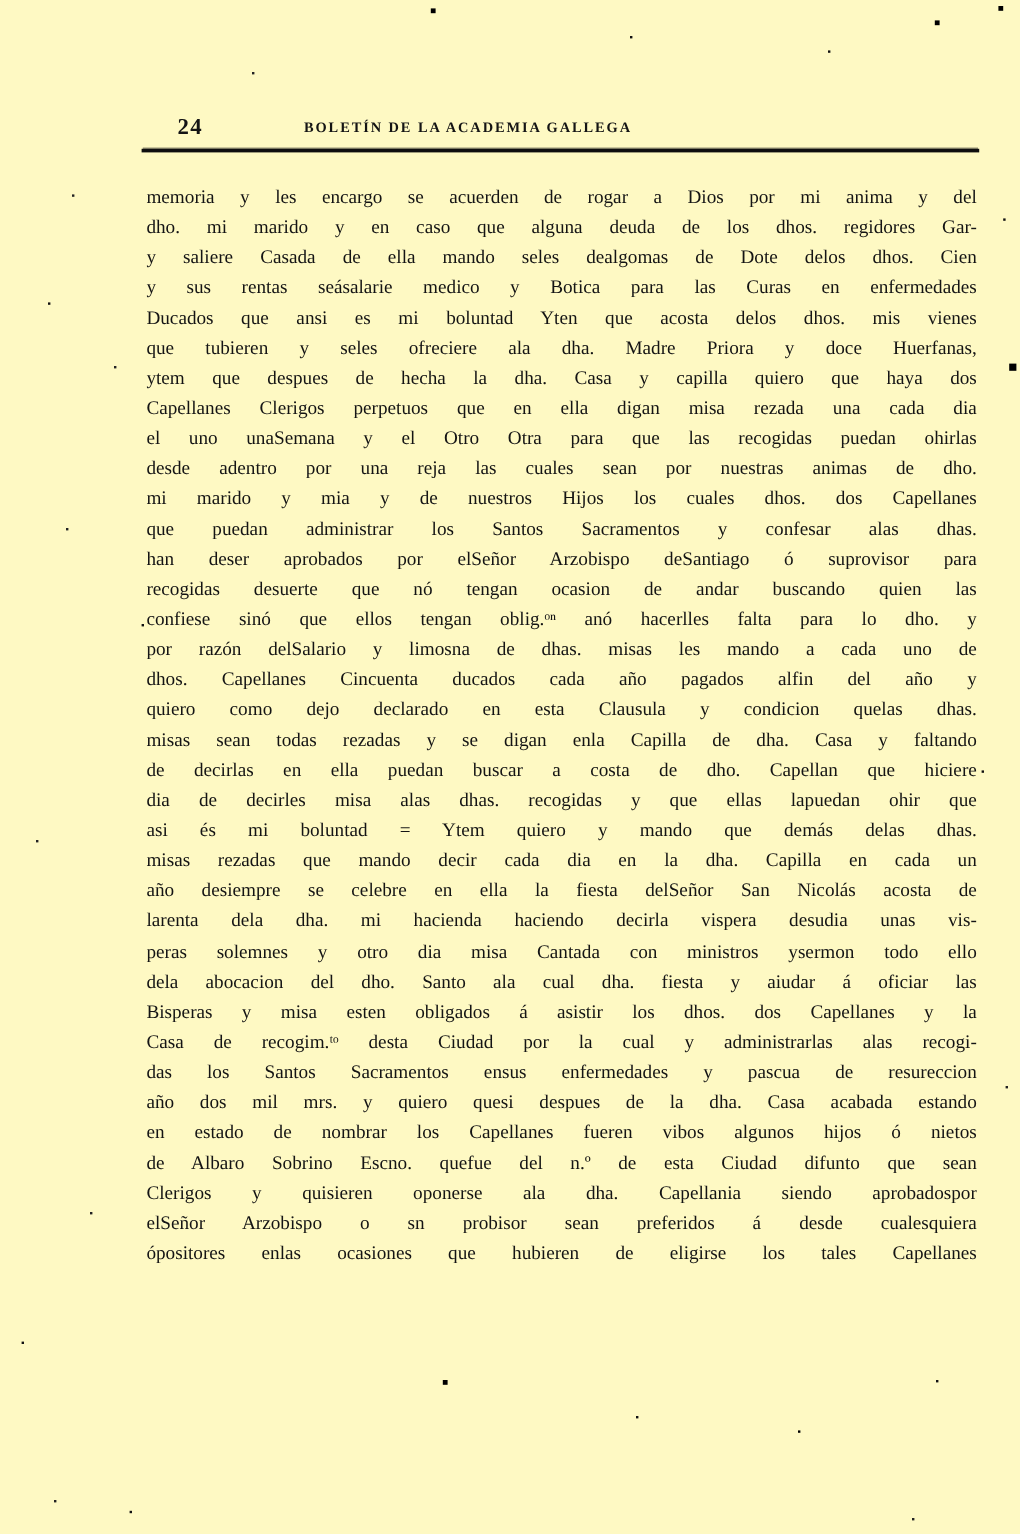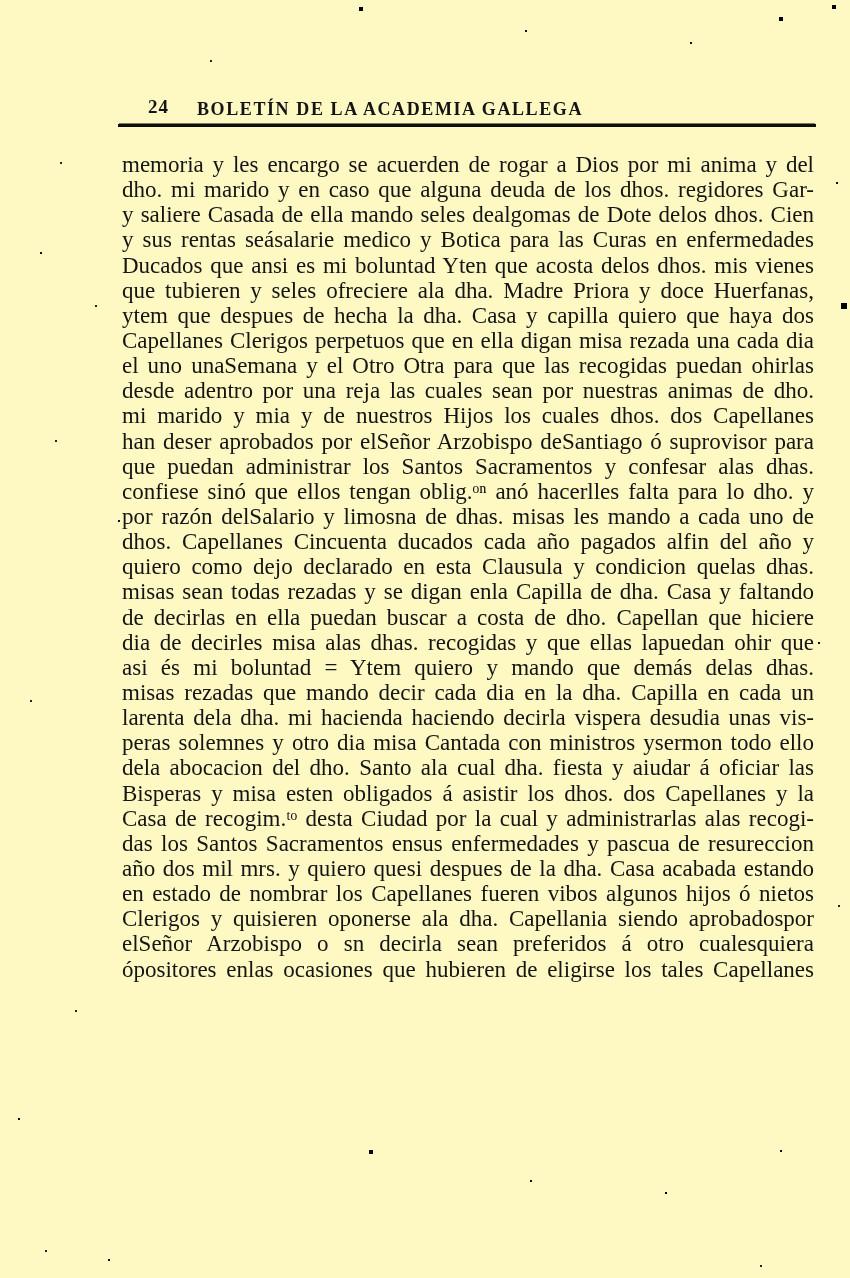--- a/index.html
+++ b/index.html
@@ -22,21 +22,21 @@
     top: 96px;
     font-size: 19px;
     font-weight: 700;
     letter-spacing: 1px;
   }
   .header-title {
     position: absolute;
     left: 390px;
     top: 99px;
     transform: translateX(-50%);
-    font-size: 18px;
+    font-size: 12px;
     font-weight: 700;
     letter-spacing: 1.6px;
     white-space: nowrap;
   }
   .header-rule {
     position: absolute;
     left: 118px;
     top: 124px;
     width: 698px;
     height: 3px;
@@ -45,21 +45,21 @@
   }
   .body-text {
     position: absolute;
     left: 122px;
     top: 152px;
     width: 692px;
   }
   .line {
     height: 25.15px;
     line-height: 25.15px;
-    font-size: 23px;
+    font-size: 16px;
     text-align: justify;
     text-align-last: justify;
     overflow: hidden;
     white-space: normal;
     word-spacing: 0.5px;
   }
   
   .speck-layer {
     position: absolute;
     left: 0; top: 0;
@@ -106,36 +106,39 @@
       <div class="line">dho. mi marido y en caso que alguna deuda de los dhos. regidores Gar-</div>
       <div class="line">y saliere Casada de ella mando seles dealgomas de Dote delos dhos. Cien</div>
       <div class="line">y sus rentas seásalarie medico y Botica para las Curas en enfermedades</div>
       <div class="line">Ducados que ansi es mi boluntad Yten que acosta delos dhos. mis vienes</div>
       <div class="line">que tubieren y seles ofreciere ala dha. Madre Priora y doce Huerfanas,</div>
       <div class="line">ytem que despues de hecha la dha. Casa y capilla quiero que haya dos</div>
       <div class="line">Capellanes Clerigos perpetuos que en ella digan misa rezada una cada dia</div>
       <div class="line">el uno unaSemana y el Otro Otra para que las recogidas puedan ohirlas</div>
       <div class="line">desde adentro por una reja las cuales sean por nuestras animas de dho.</div>
       <div class="line">mi marido y mia y de nuestros Hijos los cuales dhos. dos Capellanes</div>
+      <div class="line">que puedan administrar los Santos Sacramentos y confesar alas dhas.</div>
       <div class="line">han deser aprobados por elSeñor Arzobispo deSantiago ó suprovisor para</div>
-      <div class="line">que puedan administrar los Santos Sacramentos y confesar alas dhas.</div>
+      <div class="line">recogidas desuerte que nó tengan ocasion de andar buscando quien las</div>
       <div class="line">confiese sinó que ellos tengan oblig.ᵒⁿ anó hacerlles falta para lo dho. y</div>
       <div class="line">por razón delSalario y limosna de dhas. misas les mando a cada uno de</div>
       <div class="line">dhos. Capellanes Cincuenta ducados cada año pagados alfin del año y</div>
       <div class="line">quiero como dejo declarado en esta Clausula y condicion quelas dhas.</div>
       <div class="line">misas sean todas rezadas y se digan enla Capilla de dha. Casa y faltando</div>
       <div class="line">de decirlas en ella puedan buscar a costa de dho. Capellan que hiciere</div>
       <div class="line">dia de decirles misa alas dhas. recogidas y que ellas lapuedan ohir que</div>
       <div class="line">asi és mi boluntad = Ytem quiero y mando que demás delas dhas.</div>
       <div class="line">misas rezadas que mando decir cada dia en la dha. Capilla en cada un</div>
+      <div class="line">año desiempre se celebre en ella la fiesta delSeñor San Nicolás acosta de</div>
       <div class="line">larenta dela dha. mi hacienda haciendo decirla vispera desudia unas vis-</div>
       <div class="line">peras solemnes y otro dia misa Cantada con ministros ysermon todo ello</div>
       <div class="line">dela abocacion del dho. Santo ala cual dha. fiesta y aiudar á oficiar las</div>
       <div class="line">Bisperas y misa esten obligados á asistir los dhos. dos Capellanes y la</div>
       <div class="line">Casa de recogim.ᵗᵒ desta Ciudad por la cual y administrarlas alas recogi-</div>
       <div class="line">das los Santos Sacramentos ensus enfermedades y pascua de resureccion</div>
       <div class="line">año dos mil mrs. y quiero quesi despues de la dha. Casa acabada estando</div>
       <div class="line">en estado de nombrar los Capellanes fueren vibos algunos hijos ó nietos</div>
+      <div class="line">de Albaro Sobrino Escno. quefue del n.º de esta Ciudad difunto que sean</div>
       <div class="line">Clerigos y quisieren oponerse ala dha. Capellania siendo aprobadospor</div>
-      <div class="line">elSeñor Arzobispo o sn decirla sean preferidos á otro cualesquiera</div>
+      <div class="line">elSeñor Arzobispo o sn probisor sean preferidos á desde cualesquiera</div>
       <div class="line">ópositores enlas ocasiones que hubieren de eligirse los tales Capellanes</div>
     </div>
 </div>
 
 </body></html>

